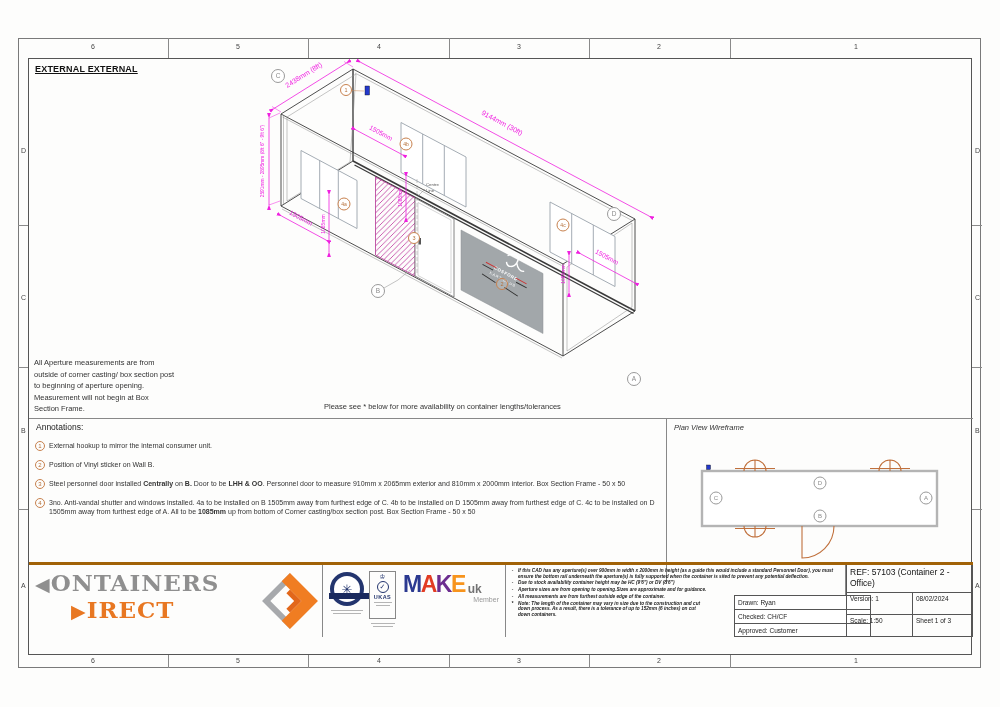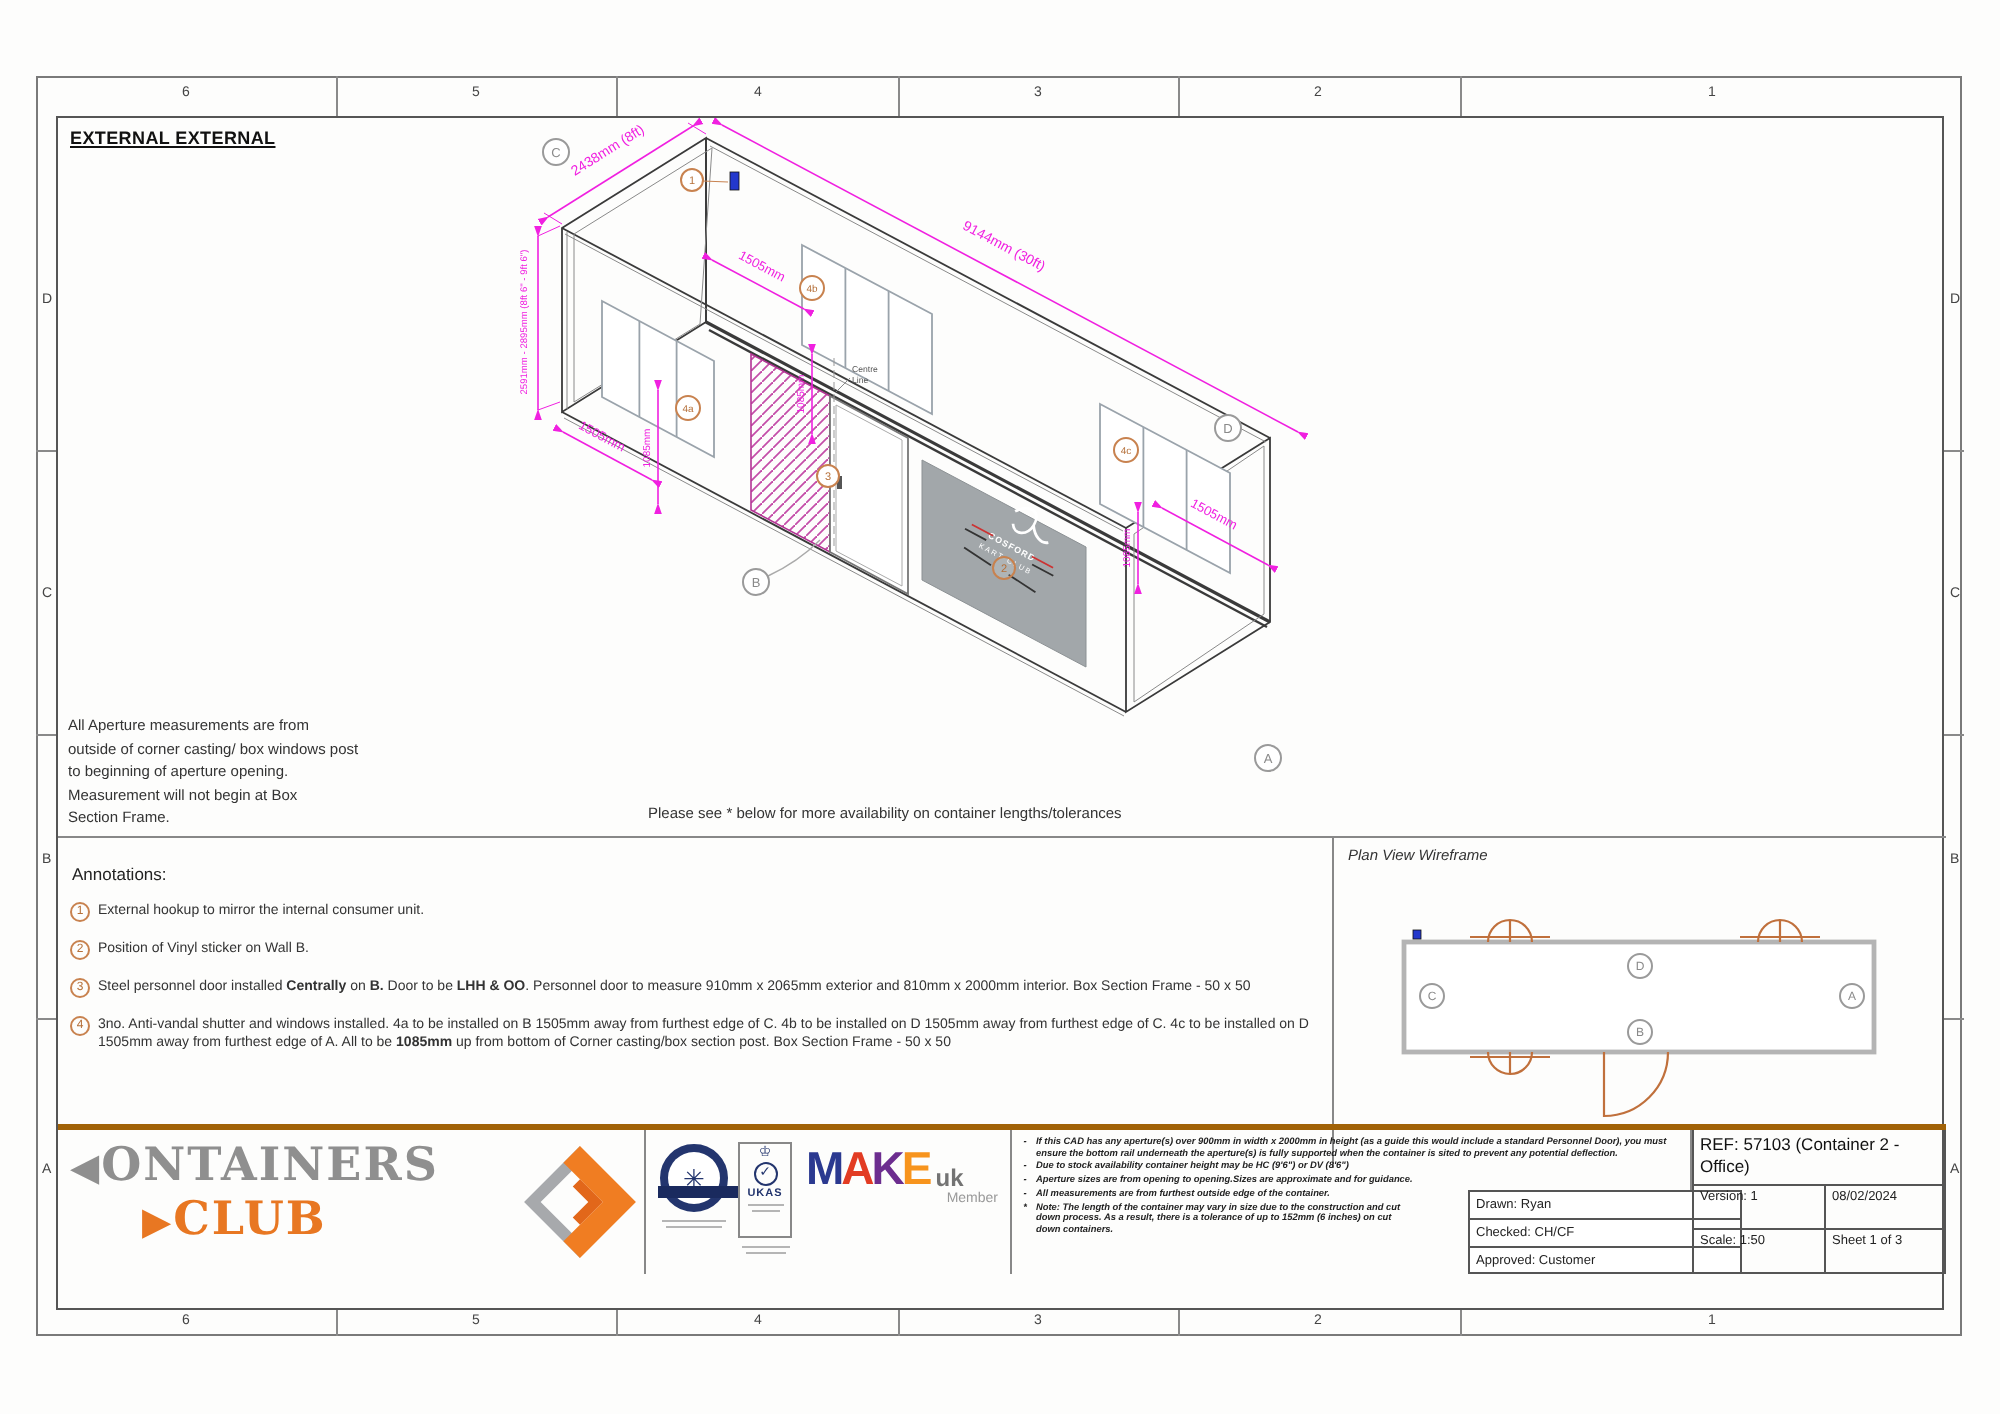--- a/index.html
+++ b/index.html
@@ -21,21 +21,21 @@
 
   .frame { left:28px; top:58px; width:944px; height:597px; border:1.2px solid #555; }
 
   
   .draw-area { left:0; top:0; width:944px; height:360px; border-bottom:1px solid #888; }
   .draw-title { left:6px; top:5px; font-size:9px; font-weight:bold; text-decoration:underline; color:#111; letter-spacing:.2px; }
   .notes { left:5px; top:298px; width:210px; font-size:7.5px; line-height:11.5px; color:#333; white-space:pre-line; }
   .see-below { left:295px; top:343px; font-size:7.5px; color:#333; }
 
   .ann-area { left:0; top:360px; width:637px; height:165px; padding:3px 6px; }
-  .ann-title { font-size:8.5px; color:#222; margin-left:1px;margin-top:10px; }
+  .ann-title { font-size:8.5px; color:#222; margin-left:1px; }
   .ann-item { display:flex; gap:4px; margin-top:9px; width:628px; font-size:7px; line-height:9px; color:#333; }
   .ann-circle { flex:0 0 auto; width:10px; height:10px; border:1px solid #c8824f; border-radius:50%; color:#b5703a; font-size:6px; line-height:8px; text-align:center; }
   .ann-text b { font-weight:bold; }
 
   .plan-area { left:637px; top:360px; width:307px; height:165px; border-left:1px solid #888; }
   .plan-title { left:7px; top:4px; font-size:7.5px; color:#333;font-style:italic; }
 
   
   .footer { left:0; top:503px; width:944px; height:72px; border-top:3px solid #a16207; }
   .box-logo { left:0; top:0; width:294px; height:72px; border-right:1px solid #888; }
@@ -256,21 +256,21 @@
           <text x="315" y="147" font-size="5" fill="#b5703a">4a</text>
           <circle cx="377" cy="85" r="6" fill="#fff" stroke="#c8824f"></circle>
           <text x="377" y="87" font-size="5" fill="#b5703a">4b</text>
           <circle cx="534" cy="166" r="6" fill="#fff" stroke="#c8824f"></circle>
           <text x="534" y="168" font-size="5" fill="#b5703a">4c</text>
         </g>
       </svg>
 
       <div class="abs draw-title">EXTERNAL EXTERNAL</div>
       <div class="abs notes">All Aperture measurements are from
-outside of corner casting/ box windows post
+outside of corner casting/ box section post
 to beginning of aperture opening.
 Measurement will not begin at Box
 Section Frame.</div>
       <div class="abs see-below">Please see * below for more availability on container lengths/tolerances</div>
     </div>
 
     <div class="abs ann-area">
       <div class="ann-title">Annotations:</div>
       <div>
           <div class="ann-item">
@@ -316,21 +316,21 @@
       <div class="abs plan-title">Plan View Wireframe</div>
     </div>
 
     <div class="abs footer">
 
       <div class="abs box-logo">
         <div class="abs logo-line1">
           <span class="logo-chev" style="color:#8f8f8f">◀</span><span>ONTAINERS</span>
         </div>
         <div class="abs logo-line2">
-          <span class="logo-chev" style="color:#e87722">▶</span><span>CLUB</span>
+          <span class="logo-chev" style="color:#e87722">▶</span><span>IRECT</span>
         </div>
         <svg class="abs cube" width="58" height="58" viewBox="0 0 56 56">
           <polygon points="28,1 1,28 28,55 28,47 9,28 28,9" fill="#a7a9ac"></polygon>
           <polygon points="28,1 55,28 28,55 20,47 39,28 20,9" fill="#f07d22"></polygon>
           <polygon points="28,17 39,28 28,39 24.5,35.5 32,28 24.5,20.5" fill="#e2671a"></polygon>
         </svg>
       </div>
 
       <div class="abs box-badges">
         <div class="abs isoqar">

